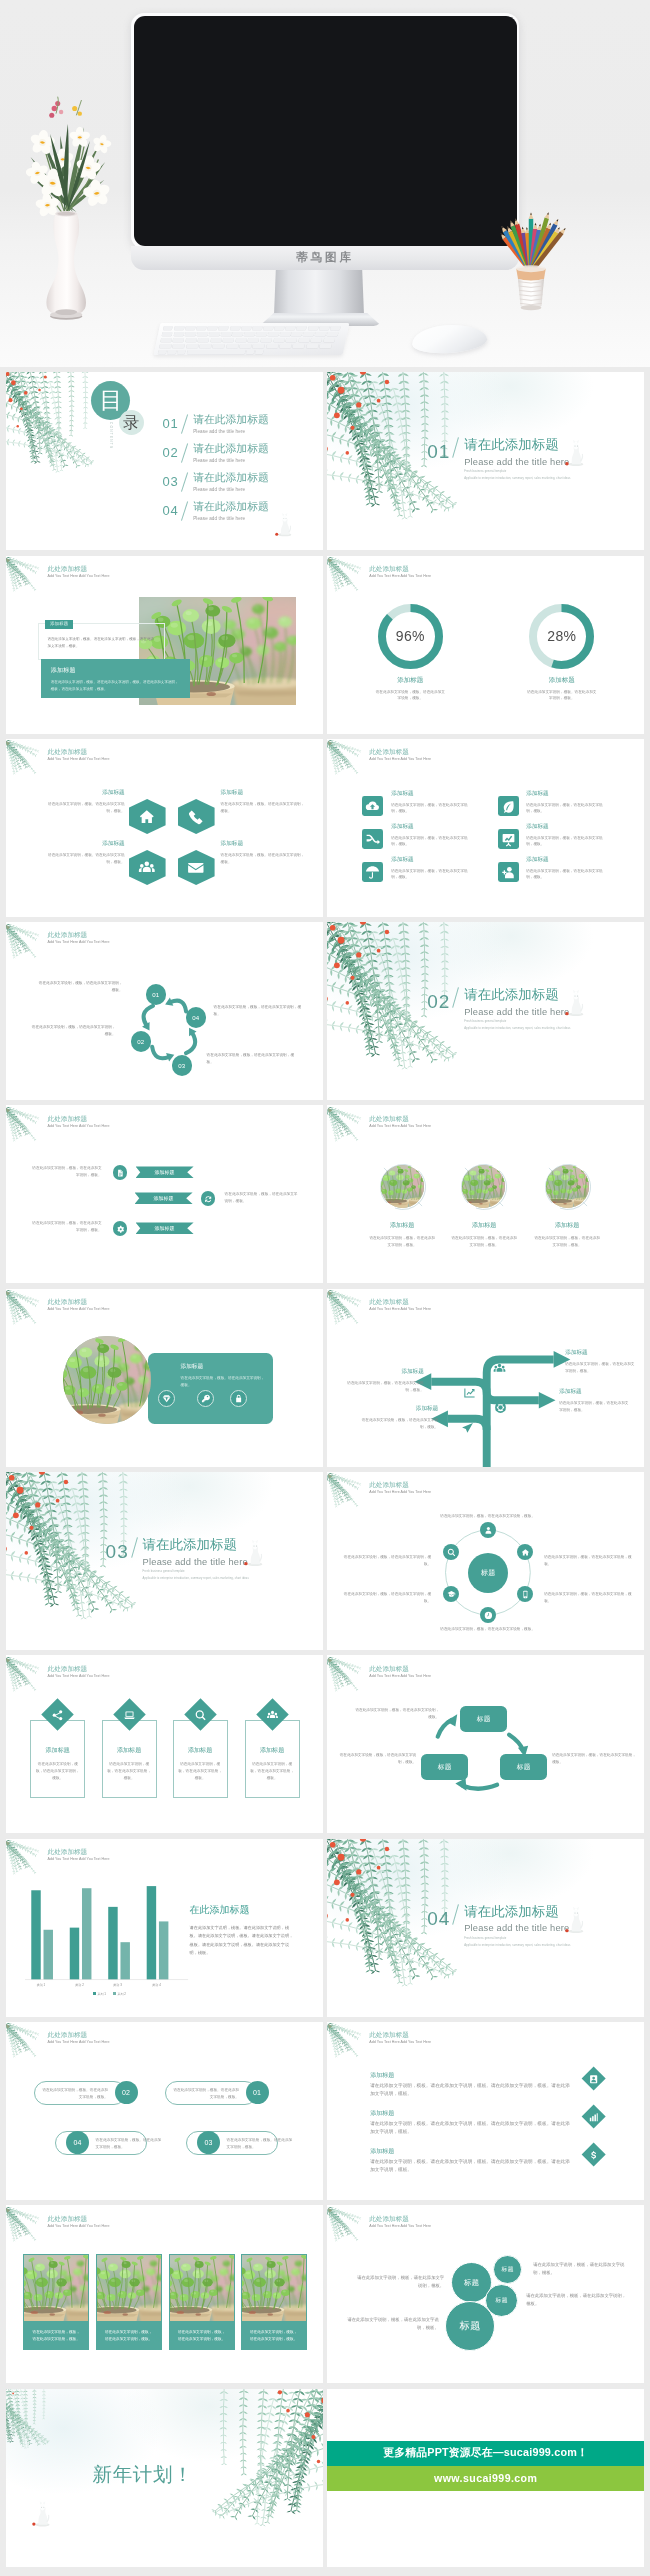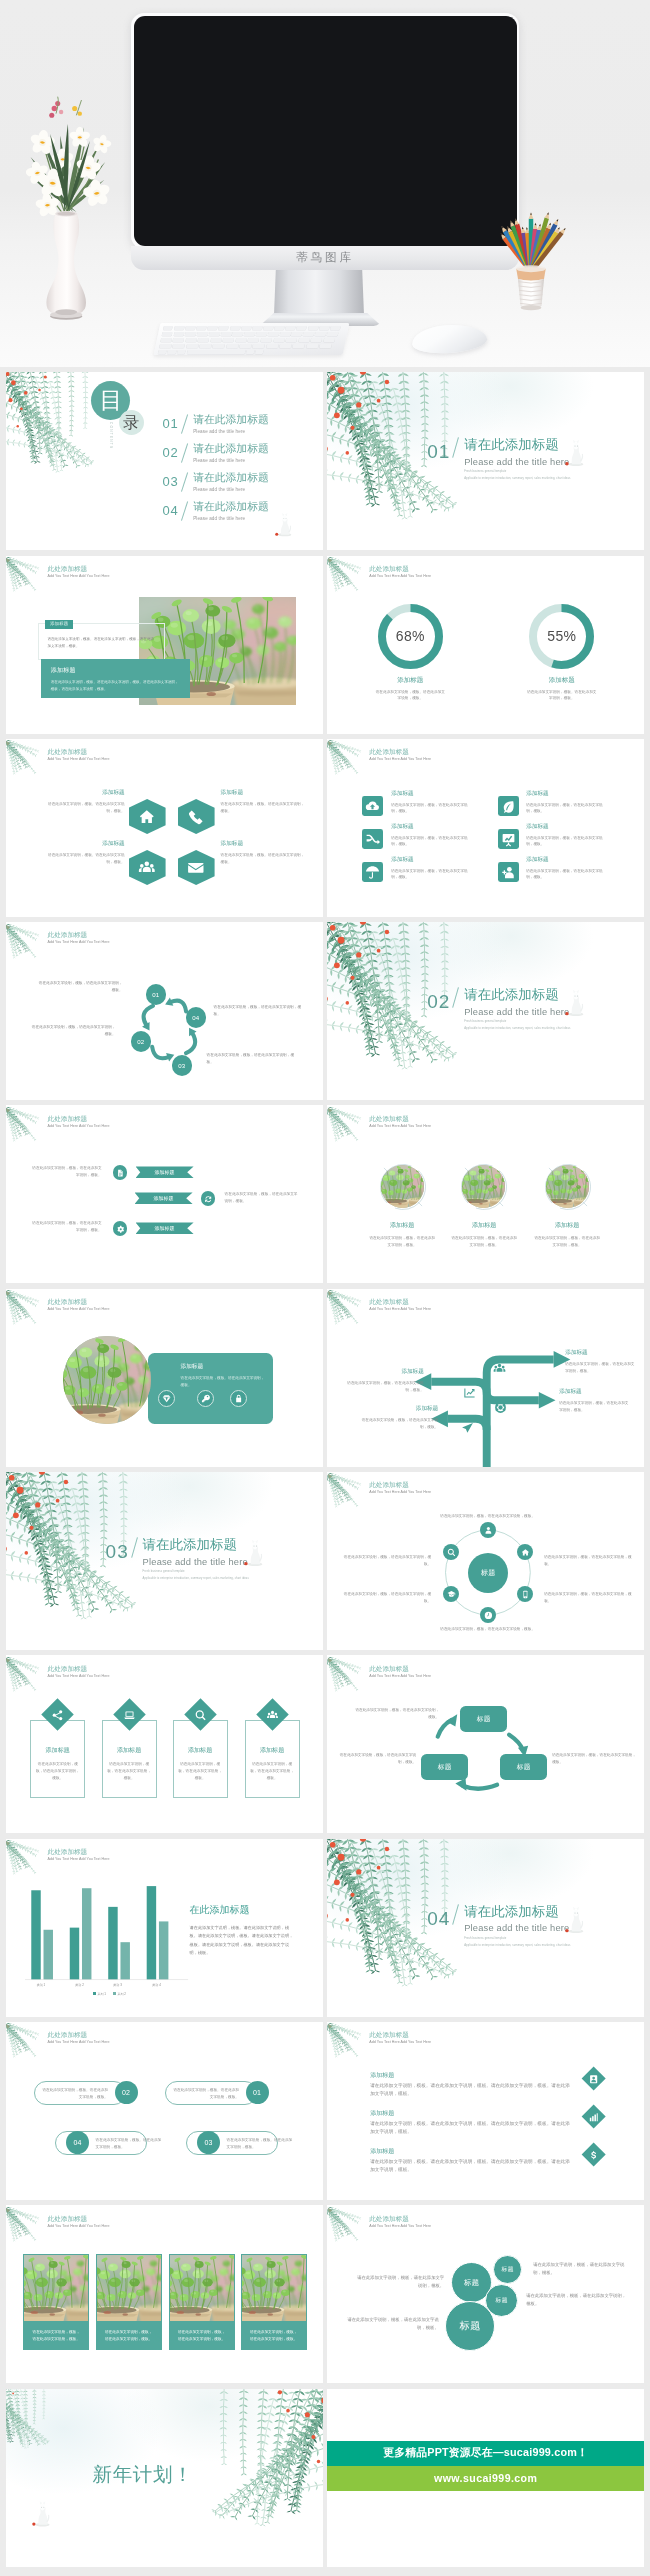--- a/index.html
+++ b/index.html
@@ -8,21 +8,21 @@
   *{box-sizing:border-box;}
   .page{width:650px;position:relative;}
   
   .hero{width:650px;height:367px;position:relative;overflow:hidden;
         background:linear-gradient(180deg,#ededed 0%,#ececec 52%,#f2f2f2 66%,#fbfbfb 100%);}
   .mon-body{position:absolute;left:131px;top:13px;width:388px;height:236px;background:#fcfcfd;
             border-radius:13px;box-shadow:0 2.8px 8.4px rgba(120,122,130,.20);}
   .mon-bezel{position:absolute;left:134px;top:16px;width:383px;height:230px;background:#141518;border-radius:11px;}
   .mon-screen{position:absolute;left:141px;top:23px;width:368px;height:213px;background:#fff;overflow:hidden;}
   .mon-chin{position:absolute;left:131px;top:246px;width:388px;height:24px;border-radius:0 0 13px 13px;
-            background:linear-gradient(180deg,#f2f2f4 0%,#e8e9eb 55%,#dbdce0 100%);}
+            background:linear-gradient(180deg,#f2f2f4 0%,#e8e9eb 55%,#dbdce0 100%);font-weight:bold;}
   .mon-chin .wm{position:absolute;left:0;right:0;top:3.7px;text-align:center;font-size:11.6px;
         letter-spacing:2.8px;color:#8a8c8f;font-family:"Liberation Serif","DejaVu Serif",serif;}
   .mon-neck{position:absolute;left:274px;top:270px;width:90px;height:45px;
             background:linear-gradient(90deg,#bfc1c6 0%,#dfe1e5 16%,#f2f3f5 46%,#dbdde1 74%,#b4b6bb 100%);
             clip-path:polygon(2% 0,98% 0,100% 100%,0 100%);}
   .mon-foot{position:absolute;left:259px;top:313px;width:123px;height:13.4px;border-radius:1.9px 1.9px 8.4px 8.4px;
             background:linear-gradient(180deg,#e2e4e8 0%,#f1f3f5 30%,#d3d5d9 75%,#c2c4c8 100%);
             clip-path:polygon(12% 0,88% 0,100% 100%,0 100%);}
   .kbd{position:absolute;left:157px;top:323px;width:189px;height:32px;border-radius:1.9px;
        background:linear-gradient(172deg,#fefefe 0%,#f4f5f7 55%,#e7e8eb 100%);
@@ -874,30 +874,30 @@
           <div class="hd">
             <div class="t">此处添加标题</div>
             <div class="s">Add You Text Here Add You Text Here</div>
           </div>
           <div class="dn-wrap">
             <div class="dn">
               <svg viewBox="0 0 70 70" width="65" height="65">
                 <circle cx="35" cy="35" r="30.7" fill="none" stroke="#cde4e0" stroke-width="8.6"></circle>
                 <circle cx="35" cy="35" r="30.7" fill="none" stroke="#3f9e93" stroke-width="8.6" stroke-dasharray="167.82 25.08" transform="rotate(-90 35 35)" stroke-linecap="butt"></circle>
               </svg>
-              <div class="pc">68%</div>
+              <div class="pc">96%</div>
               <div class="lb">添加标题</div>
               <div class="bd">请在此添加文字说明，模板。请在此添加文字说明，模板。</div>
             </div>
             <div class="dn">
               <svg viewBox="0 0 70 70" width="65" height="65">
                 <circle cx="35" cy="35" r="30.7" fill="none" stroke="#cde4e0" stroke-width="8.6"></circle>
                 <circle cx="35" cy="35" r="30.7" fill="none" stroke="#3f9e93" stroke-width="8.6" stroke-dasharray="106.09 86.80" transform="rotate(-90 35 35)" stroke-linecap="butt"></circle>
               </svg>
-              <div class="pc">55%</div>
+              <div class="pc">28%</div>
               <div class="lb">添加标题</div>
               <div class="bd">请在此添加文字说明，模板。请在此添加文字说明，模板。</div>
             </div>
           </div>
         </div>
       </div>
 <div class="row">
         <div class="slide ">
           <svg class="sp" viewBox="0 0 95 112">
             <use href="#spsym"></use>

